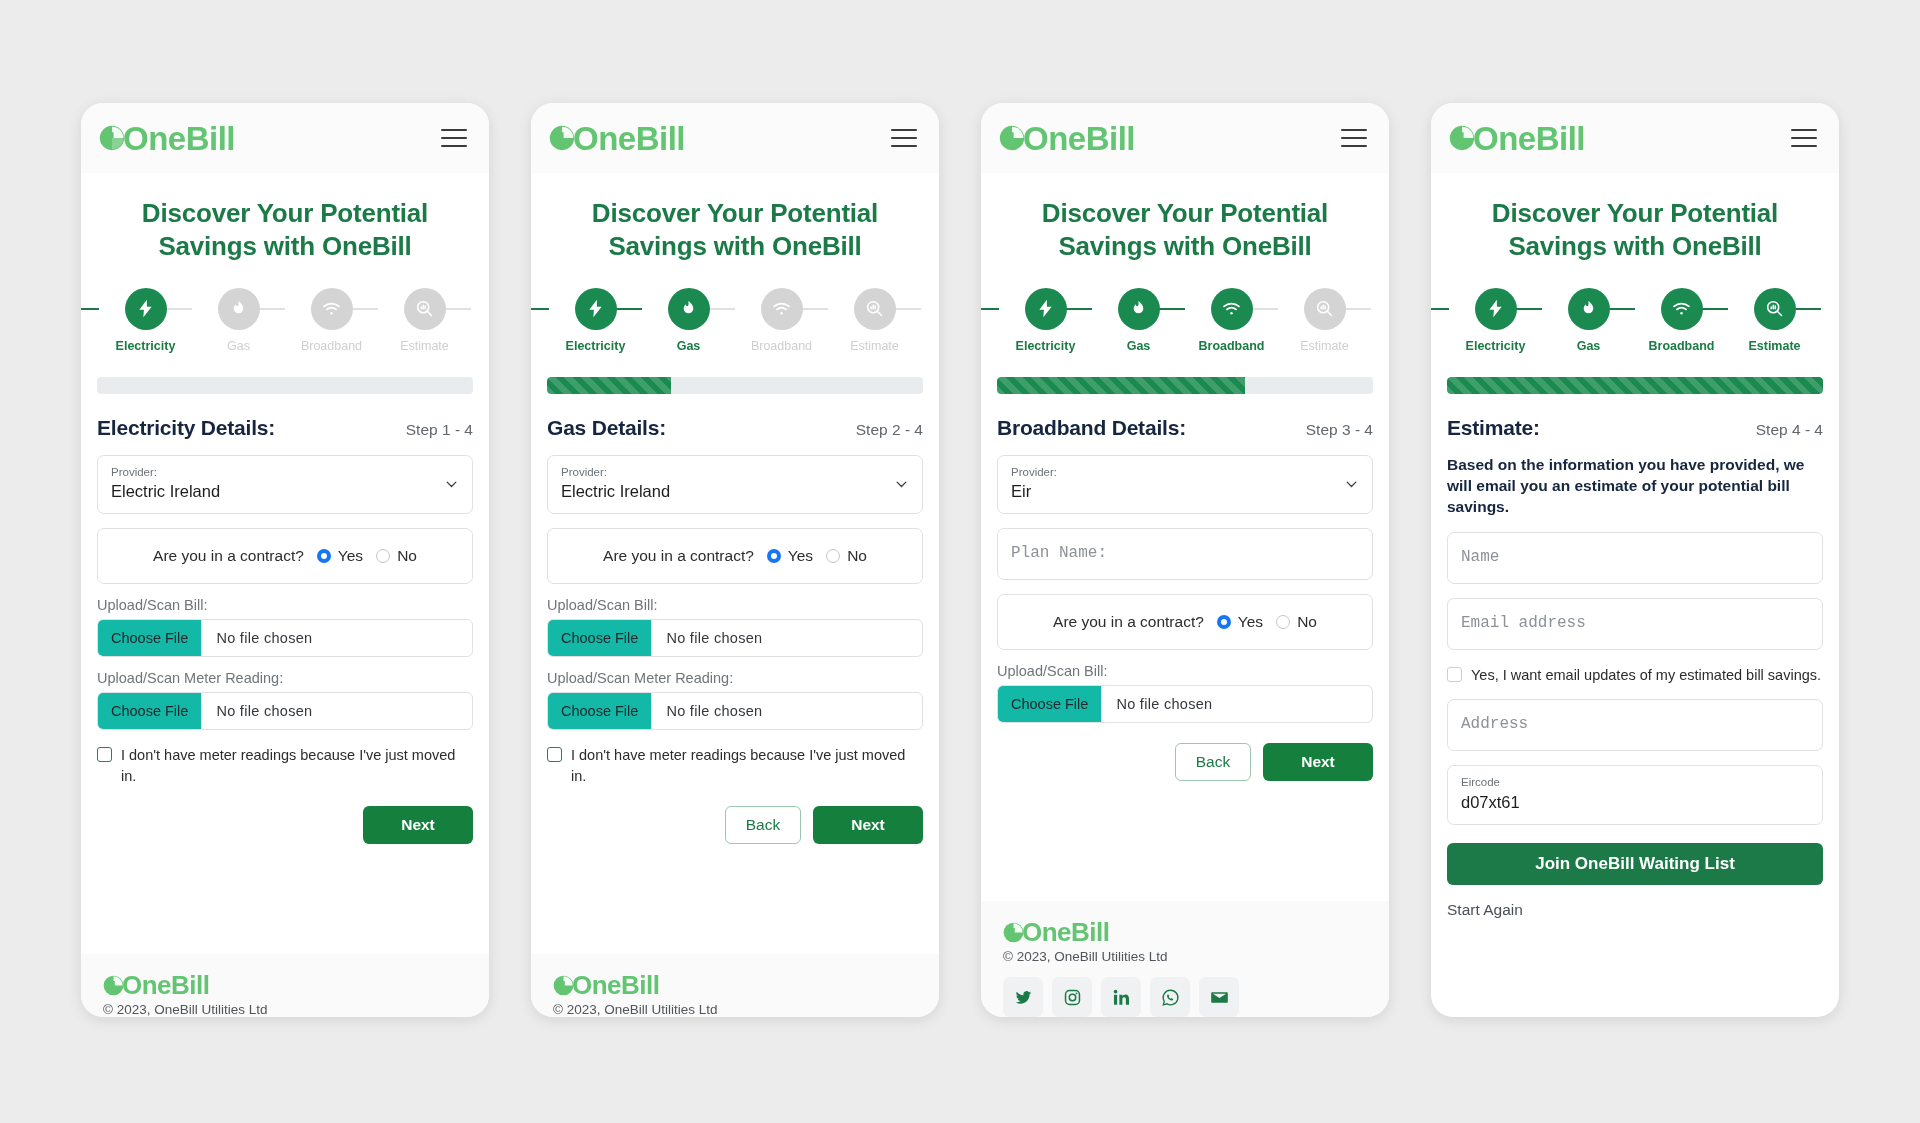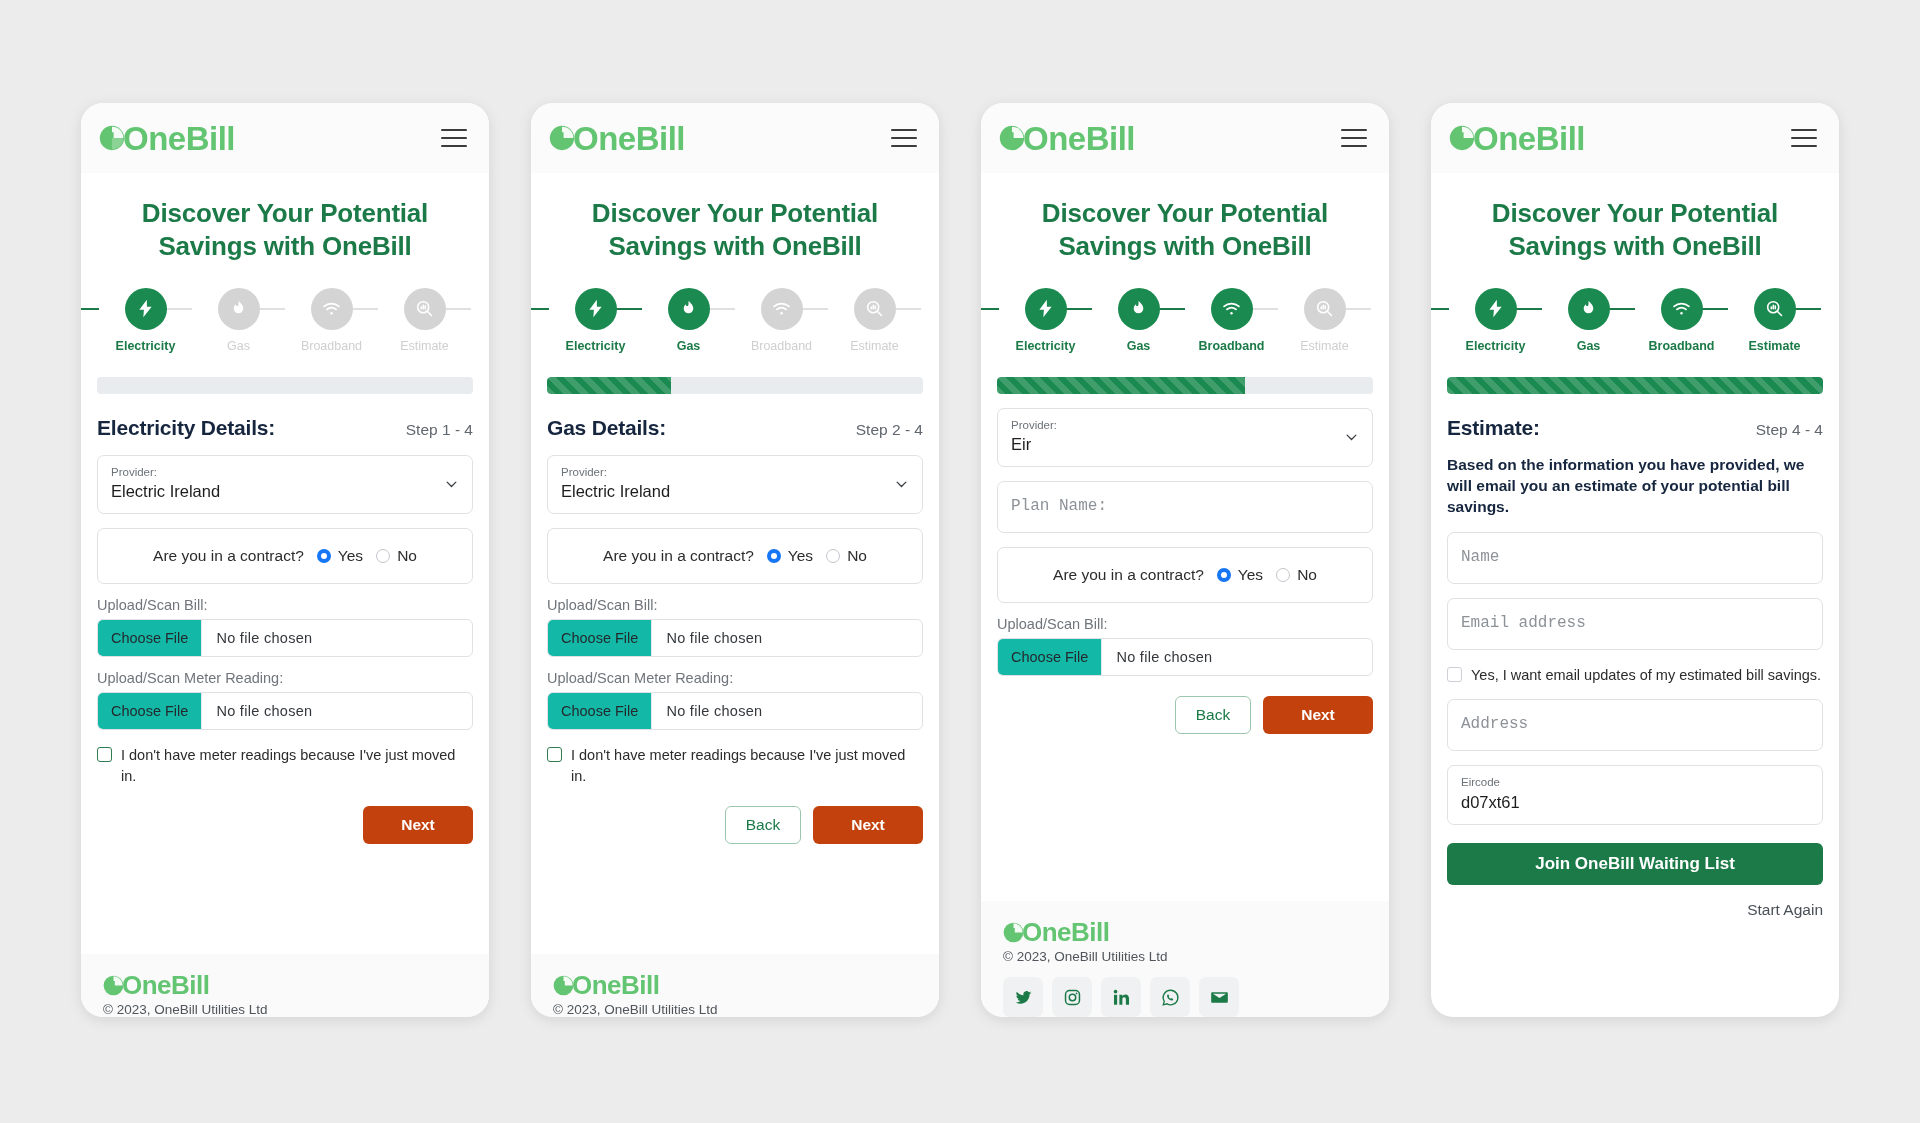--- a/index.html
+++ b/index.html
@@ -199,39 +199,39 @@
   .check .box {
     width:15px; height:15px; border-radius:3px; flex:none;
     border:1.4px solid #2f7d50; background:#fff; margin-top:2px;
   }
   .check .box.grey { border-color:#ccd0d4; }
   .check .ctext { font-size:14.5px; color:#2c2c2c; line-height:1.42; }
 
   
   .actions { display:flex; justify-content:flex-end; gap:12px; margin-top:20px; }
   .btn-primary {
-    background:#c2410c; color:#fff; border:none;
+    background:#15803d; color:#fff; border:none;
     border-radius:6px; height:38px; min-width:110px;
     font-size:15.5px; font-weight:600; cursor:pointer;
     font-family:"Liberation Sans", sans-serif;
   }
   .btn-ghost {
     background:#fff; color:#1b7a47; border:1px solid #9cc7ae;
     border-radius:6px; height:38px; min-width:76px;
     font-size:15.5px; cursor:pointer;
     font-family:"Liberation Sans", sans-serif;
   }
   .btn-wide {
     width:100%; margin-top:18px; height:42px;
     background:#1b7a47; color:#fff; border:none; border-radius:6px;
     font-size:17px; font-weight:700; cursor:pointer;
     font-family:"Liberation Sans", sans-serif;
   }
   .startagain {
-    text-align:right; margin-top:16px; font-size:15.5px; color:#4a5058; cursor:pointer;
+    margin-top:16px; font-size:15.5px; color:#4a5058; cursor:pointer;
   }
 
   
   .spacer { flex:1 1 auto; min-height:0; }
   .footer {
     background:#fafafa;
     padding: 18px 22px 0;
     flex:none;
   }
   .footer .logo-text { font-size:26px; }
@@ -581,20 +581,24 @@
               </svg>
             </span>
           <span class="lbl">Estimate</span>
         </div>
       </div>
 
       <div class="progress">
         <div class="fill" style="width:66%"></div>
       </div>
 
+      <div class="sect">
+        <h2>Broadband Details:</h2>
+        <span class="stepnum">Step 3 - 4</span>
+      </div>
 
       <div class="field">
         <span class="flab">Provider:</span>
         <span class="fval">Eir</span>
         <svg class="chev" viewBox="0 0 24 24" fill="none" stroke="#3b3f44" stroke-width="2" stroke-linecap="round">
             <path d="M5 9l7 7 7-7"></path>
           </svg>
       </div>
 
       <div class="field ph tall">

